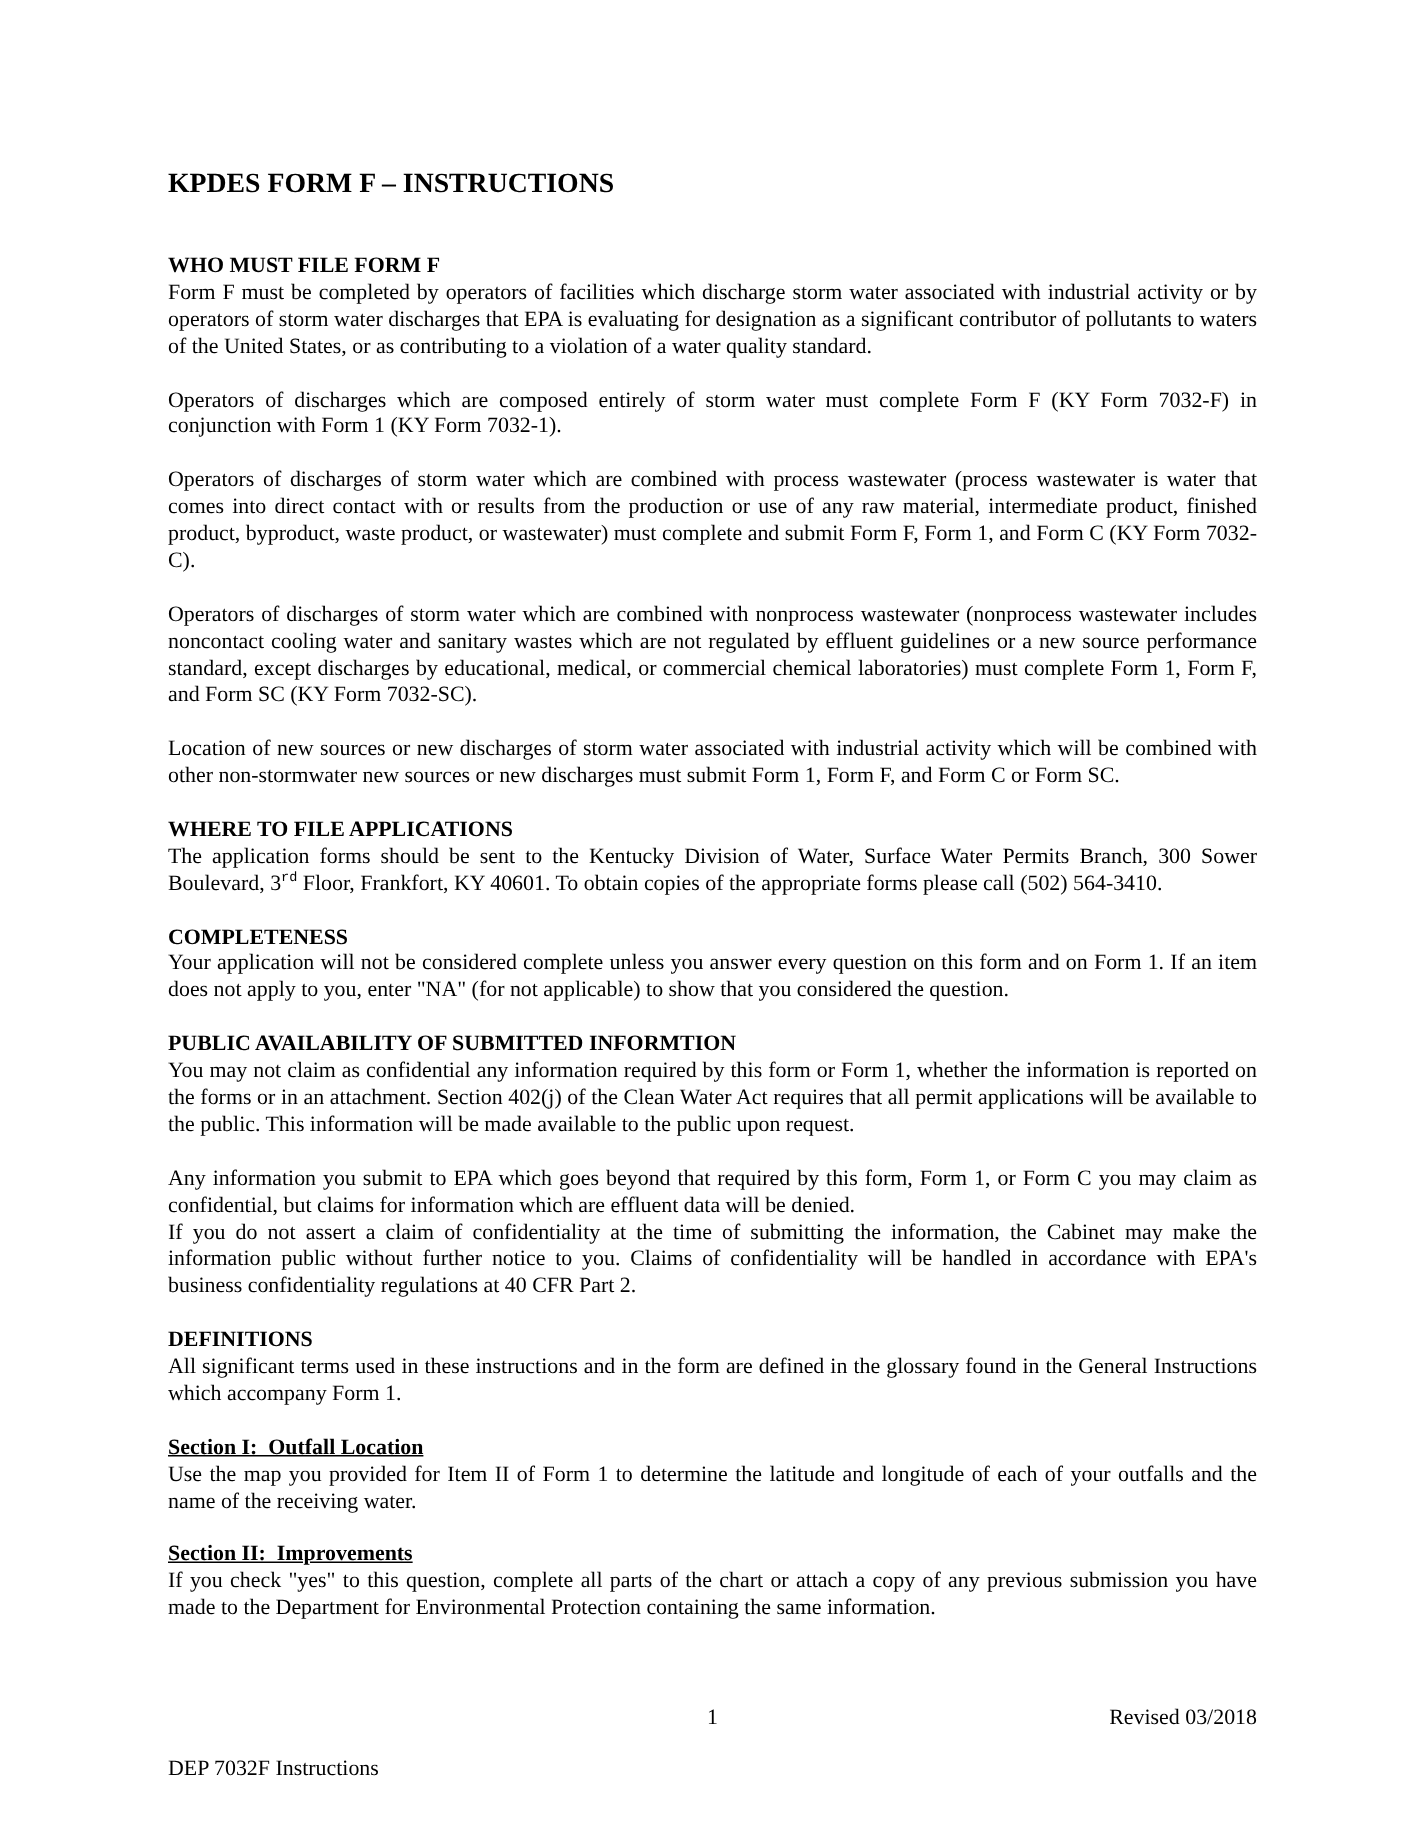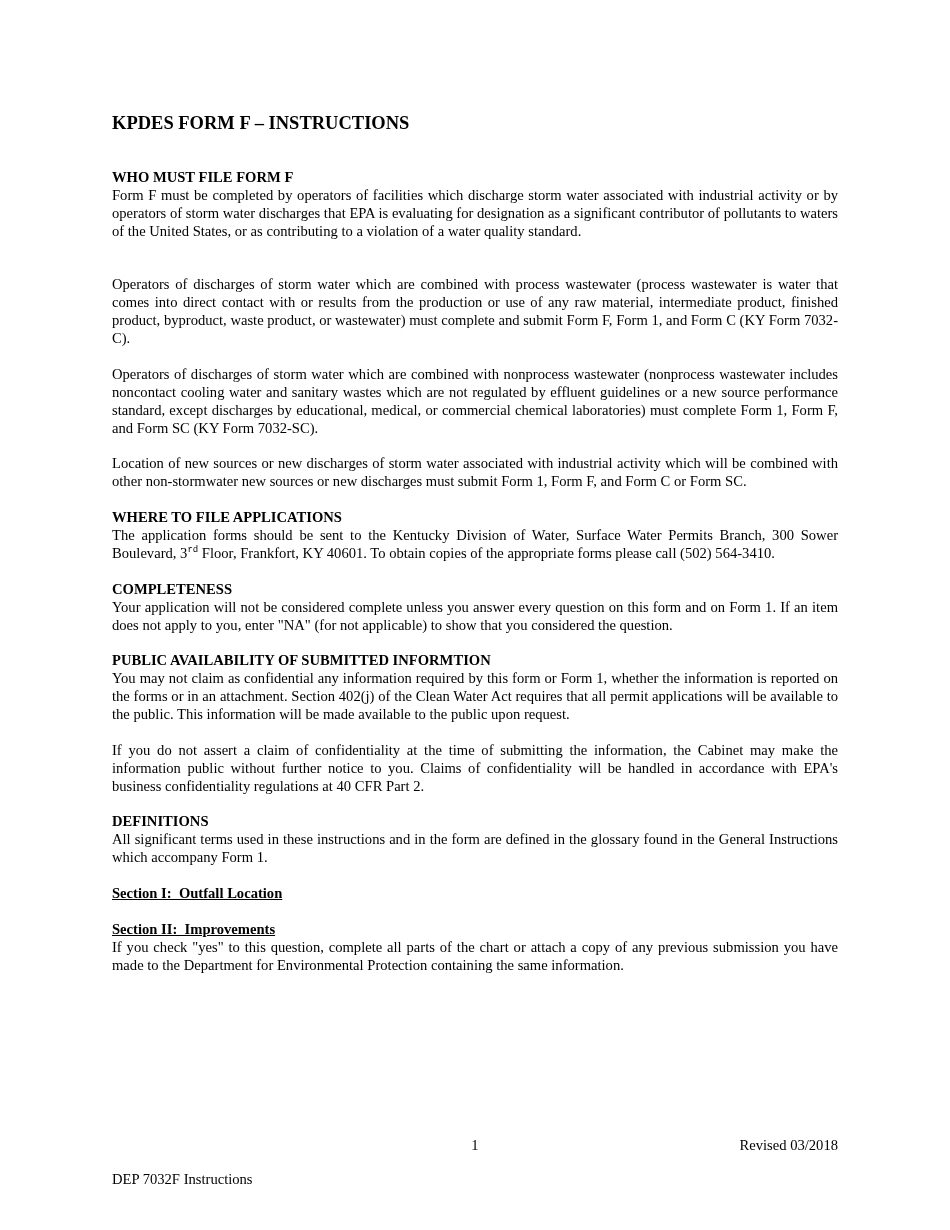--- a/index.html
+++ b/index.html
@@ -24,20 +24,21 @@
 
 <div class="page">
   <div class="title">KPDES FORM F – INSTRUCTIONS</div>
 
   <div class="content">
 
     <div>
       <div class="heading">WHO MUST FILE FORM F</div>
       <p>Form F must be completed by operators of facilities which discharge storm water associated with industrial activity or by operators of storm water discharges that EPA is evaluating for designation as a significant contributor of pollutants to waters of the United States, or as contributing to a violation of a water quality standard.</p>
       <div class="gap"></div>
+      <p>Operators of discharges which are composed entirely of storm water must complete Form F (KY Form 7032-F) in conjunction with Form 1 (KY Form 7032-1).</p>
       <div class="gap"></div>
       <p>Operators of discharges of storm water which are combined with process wastewater (process wastewater is water that comes into direct contact with or results from the production or use of any raw material, intermediate product, finished product, byproduct, waste product, or wastewater) must complete and submit Form F, Form 1, and Form C (KY Form 7032-C).</p>
       <div class="gap"></div>
       <p>Operators of discharges of storm water which are combined with nonprocess wastewater (nonprocess wastewater includes noncontact cooling water and sanitary wastes which are not regulated by effluent guidelines or a new source performance standard, except discharges by educational, medical, or commercial chemical laboratories) must complete Form 1, Form F, and Form SC (KY Form 7032-SC).</p>
       <div class="gap"></div>
       <p>Location of new sources or new discharges of storm water associated with industrial activity which will be combined with other non-stormwater new sources or new discharges must submit Form 1, Form F, and Form C or Form SC.</p>
     </div>
     <div class="gap"></div>
 
     <div>
@@ -49,32 +50,34 @@
     <div>
       <div class="heading">COMPLETENESS</div>
       <p>Your application will not be considered complete unless you answer every question on this form and on Form 1. If an item does not apply to you, enter "NA" (for not applicable) to show that you considered the question.</p>
     </div>
     <div class="gap"></div>
 
     <div>
       <div class="heading">PUBLIC AVAILABILITY OF SUBMITTED INFORMTION</div>
       <p>You may not claim as confidential any information required by this form or Form 1, whether the information is reported on the forms or in an attachment. Section 402(j) of the Clean Water Act requires that all permit applications will be available to the public. This information will be made available to the public upon request.</p>
       <div class="gap"></div>
+      <p>Any information you submit to EPA which goes beyond that required by this form, Form 1, or Form C you may claim as confidential, but claims for information which are effluent data will be denied.</p>
       <p>If you do not assert a claim of confidentiality at the time of submitting the information, the Cabinet may make the information public without further notice to you. Claims of confidentiality will be handled in accordance with EPA's business confidentiality regulations at 40 CFR Part 2.</p>
     </div>
     <div class="gap"></div>
 
     <div>
       <div class="heading">DEFINITIONS</div>
       <p>All significant terms used in these instructions and in the form are defined in the glossary found in the General Instructions which accompany Form 1.</p>
     </div>
     <div class="gap"></div>
 
     <div>
       <div class="heading u" style="white-space:pre;display:inline-block;">Section I:  Outfall Location</div>
+      <p>Use the map you provided for Item II of Form 1 to determine the latitude and longitude of each of your outfalls and the name of the receiving water.</p>
     </div>
     <div class="gap"></div>
 
     <div>
       <div class="heading u" style="white-space:pre;display:inline-block;">Section II:  Improvements</div>
       <p>If you check "yes" to this question, complete all parts of the chart or attach a copy of any previous submission you have made to the Department for Environmental Protection containing the same information.</p>
     </div>
   </div>
 
   <div class="footer">

